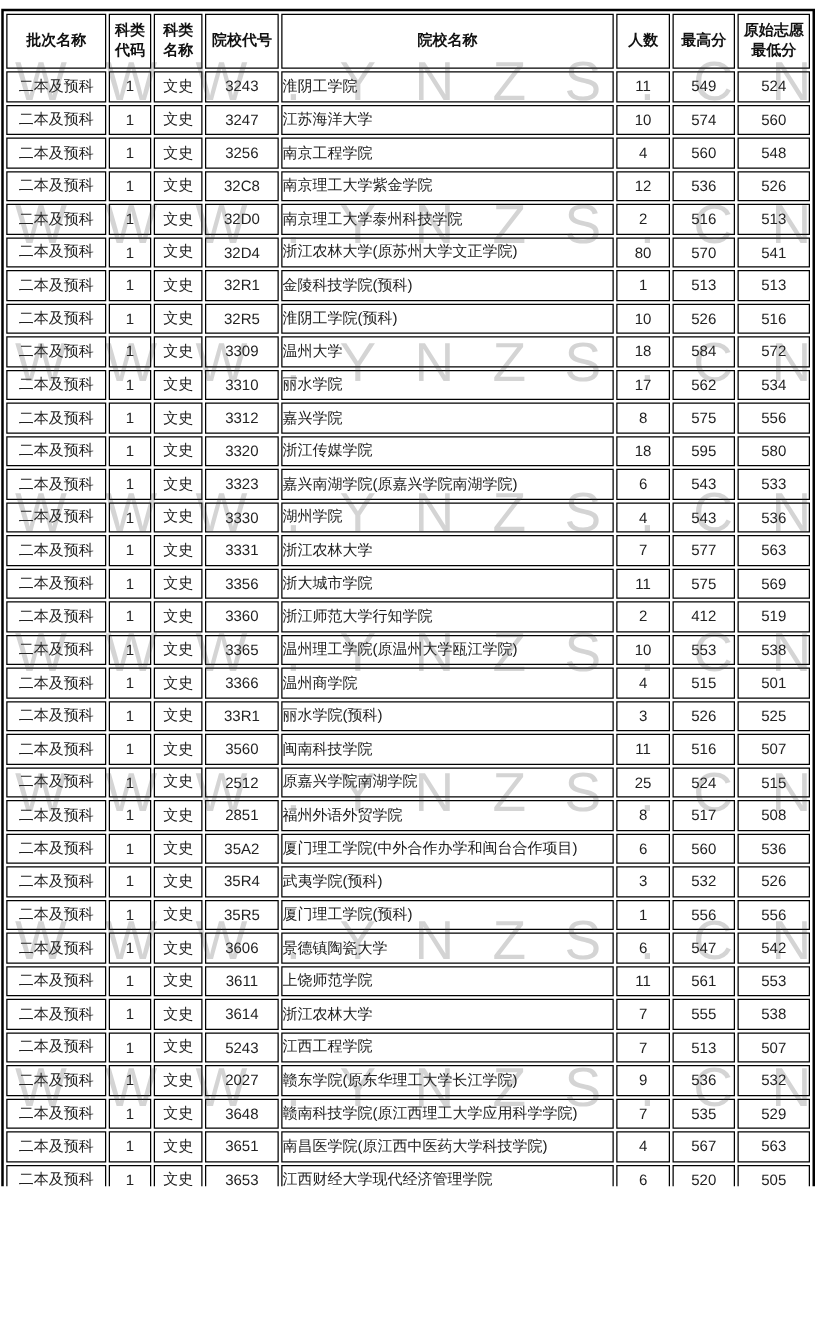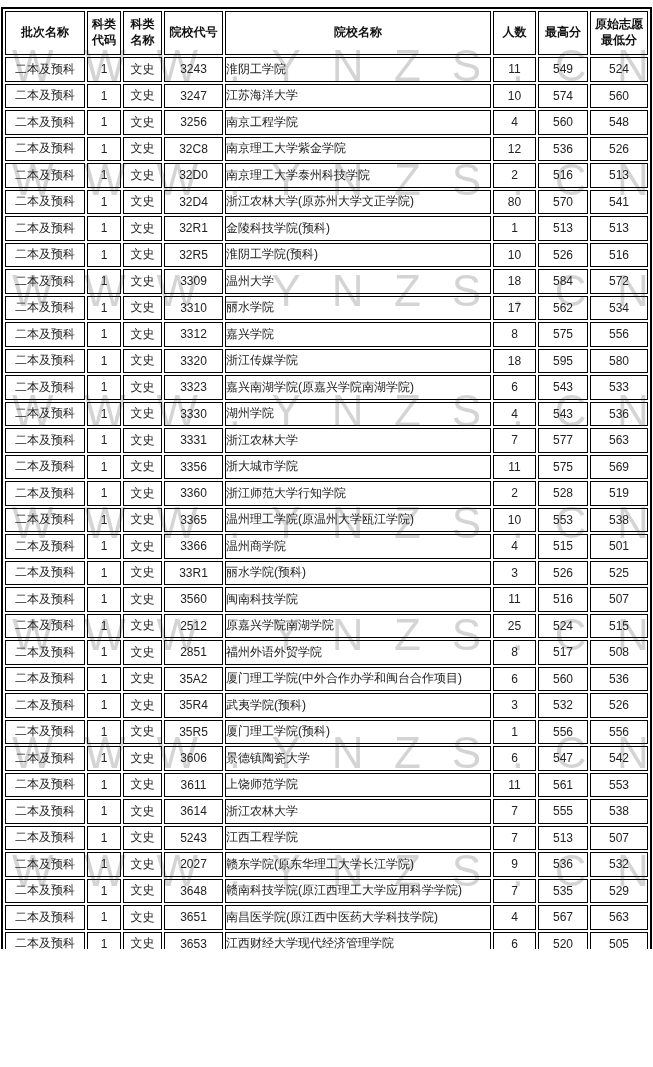--- a/index.html
+++ b/index.html
@@ -266,21 +266,21 @@
         <td>575</td>
         <td>569</td>
       </tr>
         <tr>
         <td>二本及预科</td>
         <td>1</td>
         <td>文史</td>
         <td>3360</td>
         <td class="col-name">浙江师范大学行知学院</td>
         <td>2</td>
-        <td>528</td>
+        <td>412</td>
         <td>519</td>
       </tr>
         <tr>
         <td>二本及预科</td>
         <td>1</td>
         <td>文史</td>
         <td>3365</td>
         <td class="col-name">温州理工学院(原温州大学瓯江学院)</td>
         <td>10</td>
         <td>553</td>

